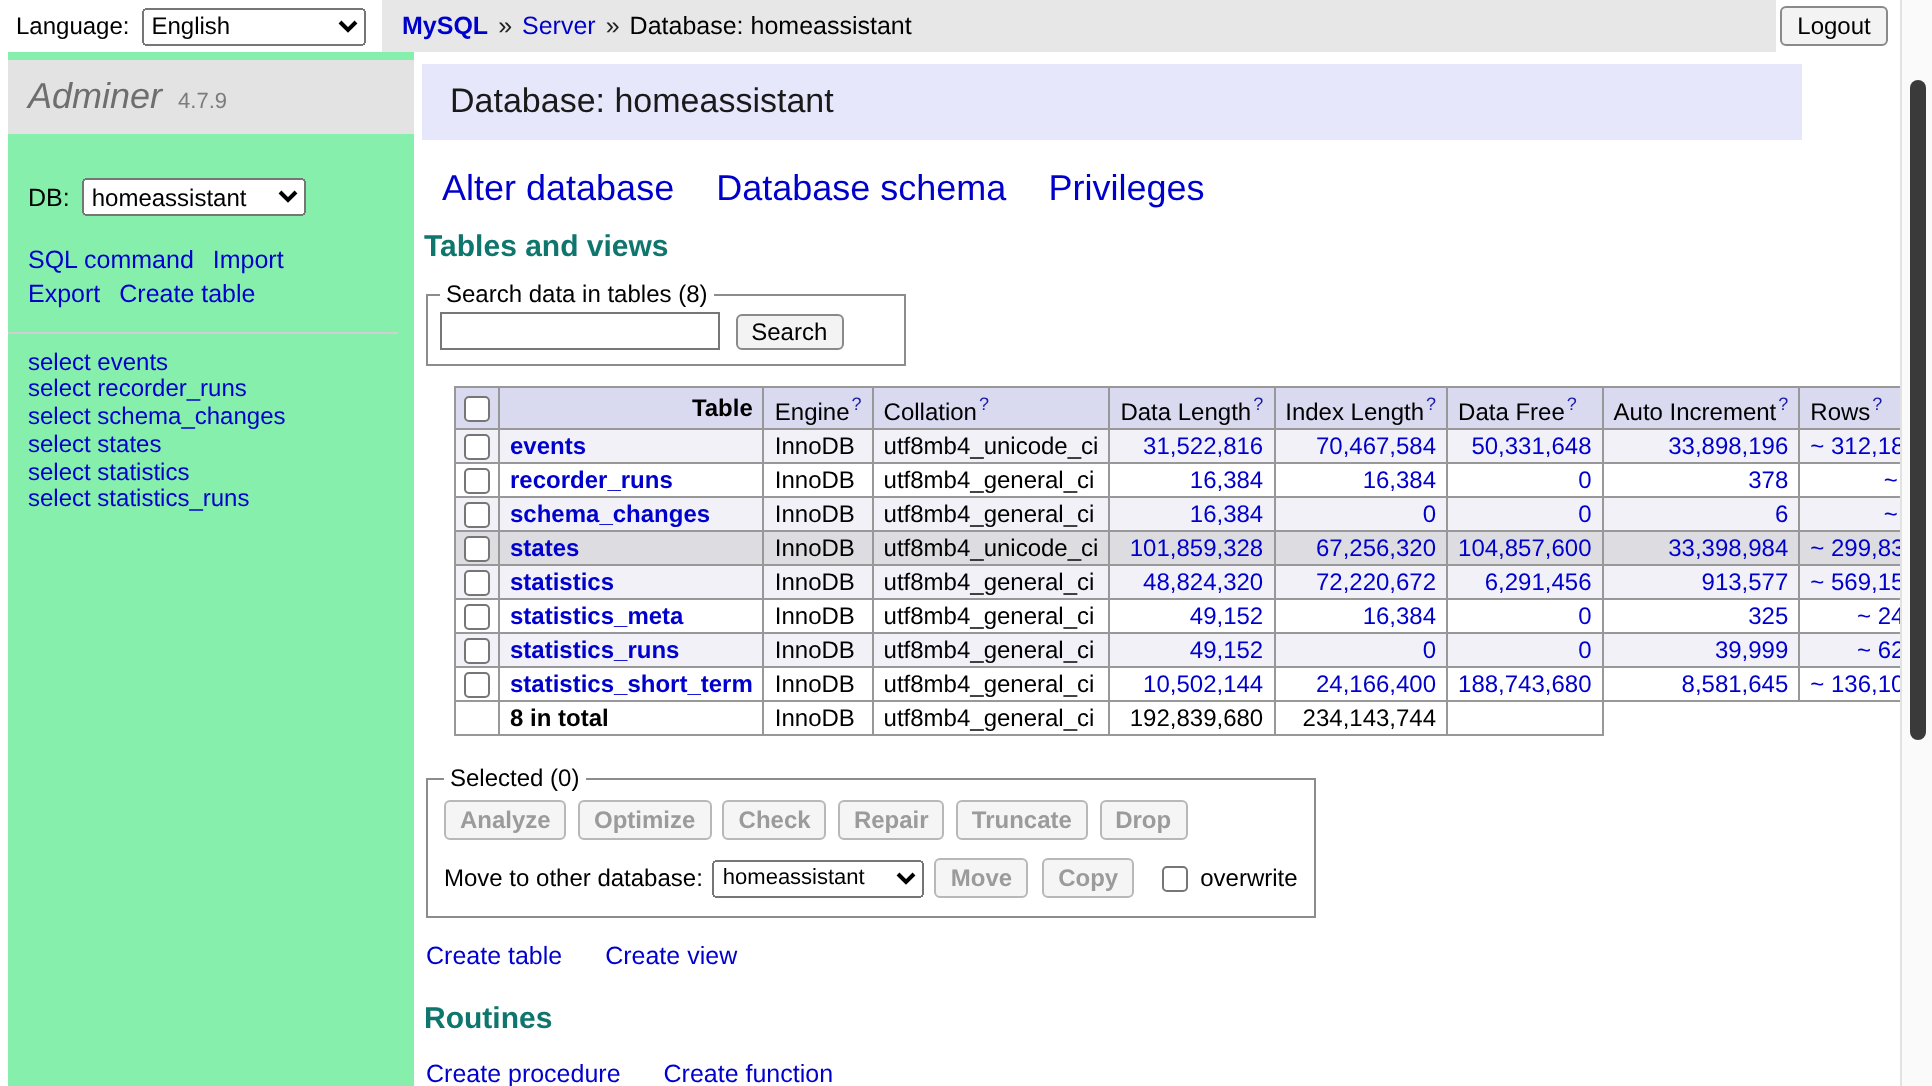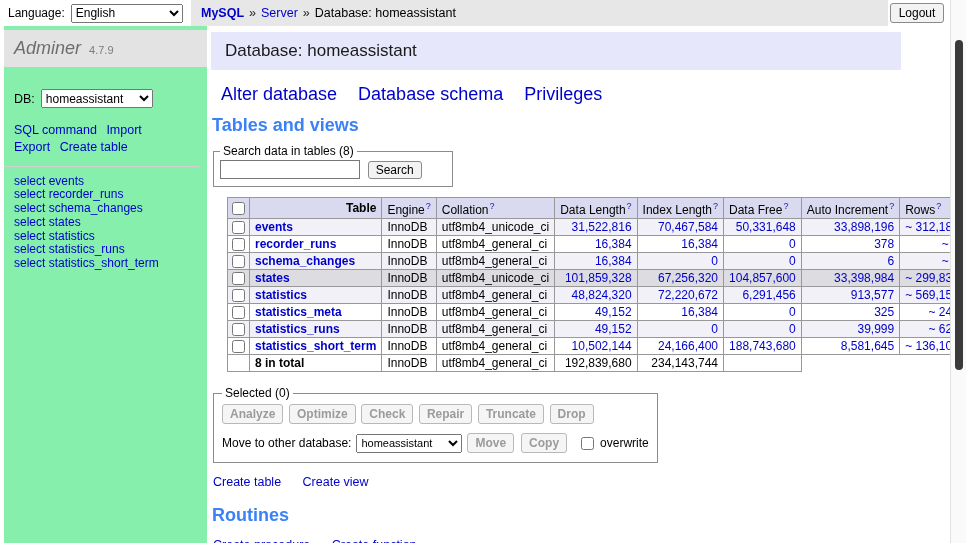--- a/index.html
+++ b/index.html
@@ -39,21 +39,21 @@
   #sidebar-actions a { margin-right: 6px; }
   #sidebar-divider { margin-top: 10px; border-bottom: 1px solid #d0d0d0; width: 195px; }
   #table-list { padding: 8px 0 0 10px; }
   #table-list a { display: block; font-size: 12px; line-height: 1.06; padding-bottom: 1px; }
 
   
   #main { position: absolute; left: 211px; top: 26px; width: 739px; bottom: 0; overflow: hidden; }
   #page-title { margin: 6px 0 0; width: 690px; background: var(--title-bg); font-size: 17px; font-weight: 400; padding: 9px 0 9px 14px; color: #1a1a1a; }
   #nav-links { margin: 14px 0 0 10px; font-size: 18px; }
   #nav-links a { margin-right: 16px; }
-  .h3 { font-size: 18px; margin: 10px 0 0 1px; font-weight: 700; color: #3b82f6; }
+  .h3 { font-size: 15px; margin: 10px 0 0 1px; font-weight: 700; color: #0f766e; }
   #routines-heading, #events-heading { margin-top: 16px; }
 
   fieldset { border: 1px solid #8c8c8c; }
   #search-fieldset { margin: 8px 0 0 2px; width: 240px; padding: 2px 6px 7px; }
   legend { font-size: 12px; padding: 0 3px; }
   #search-input { width: 140px; height: 19px; font-size: 12px; border: 1px solid #777; padding: 1px 3px; background: #fff; }
   #search-btn { margin-left: 4px; padding: 1px 7px; }
 
   #tables-table { border-collapse: collapse; margin: 10px 0 0 16px; font-size: 12px; }
   #tables-table th, #tables-table td { border: 1px solid #989898; padding: 1px 5px; height: 17px; white-space: nowrap; line-height: 14px; }
@@ -122,21 +122,20 @@
     <a href="#">Create table</a>
   </p>
   <div id="sidebar-divider"></div>
   <div id="table-list">
     <a href="#">select events</a>
     <a href="#">select recorder_runs</a>
     <a href="#">select schema_changes</a>
     <a href="#">select states</a>
     <a href="#">select statistics</a>
     <a href="#">select statistics_runs</a>
-    <a href="#">select statistics_short_term</a>
   </div>
 </div>
 
 <div id="main">
   <h2 id="page-title">Database: homeassistant</h2>
 
   <div id="nav-links">
     <a href="#">Alter database</a>
     <a href="#">Database schema</a>
     <a href="#">Privileges</a>

